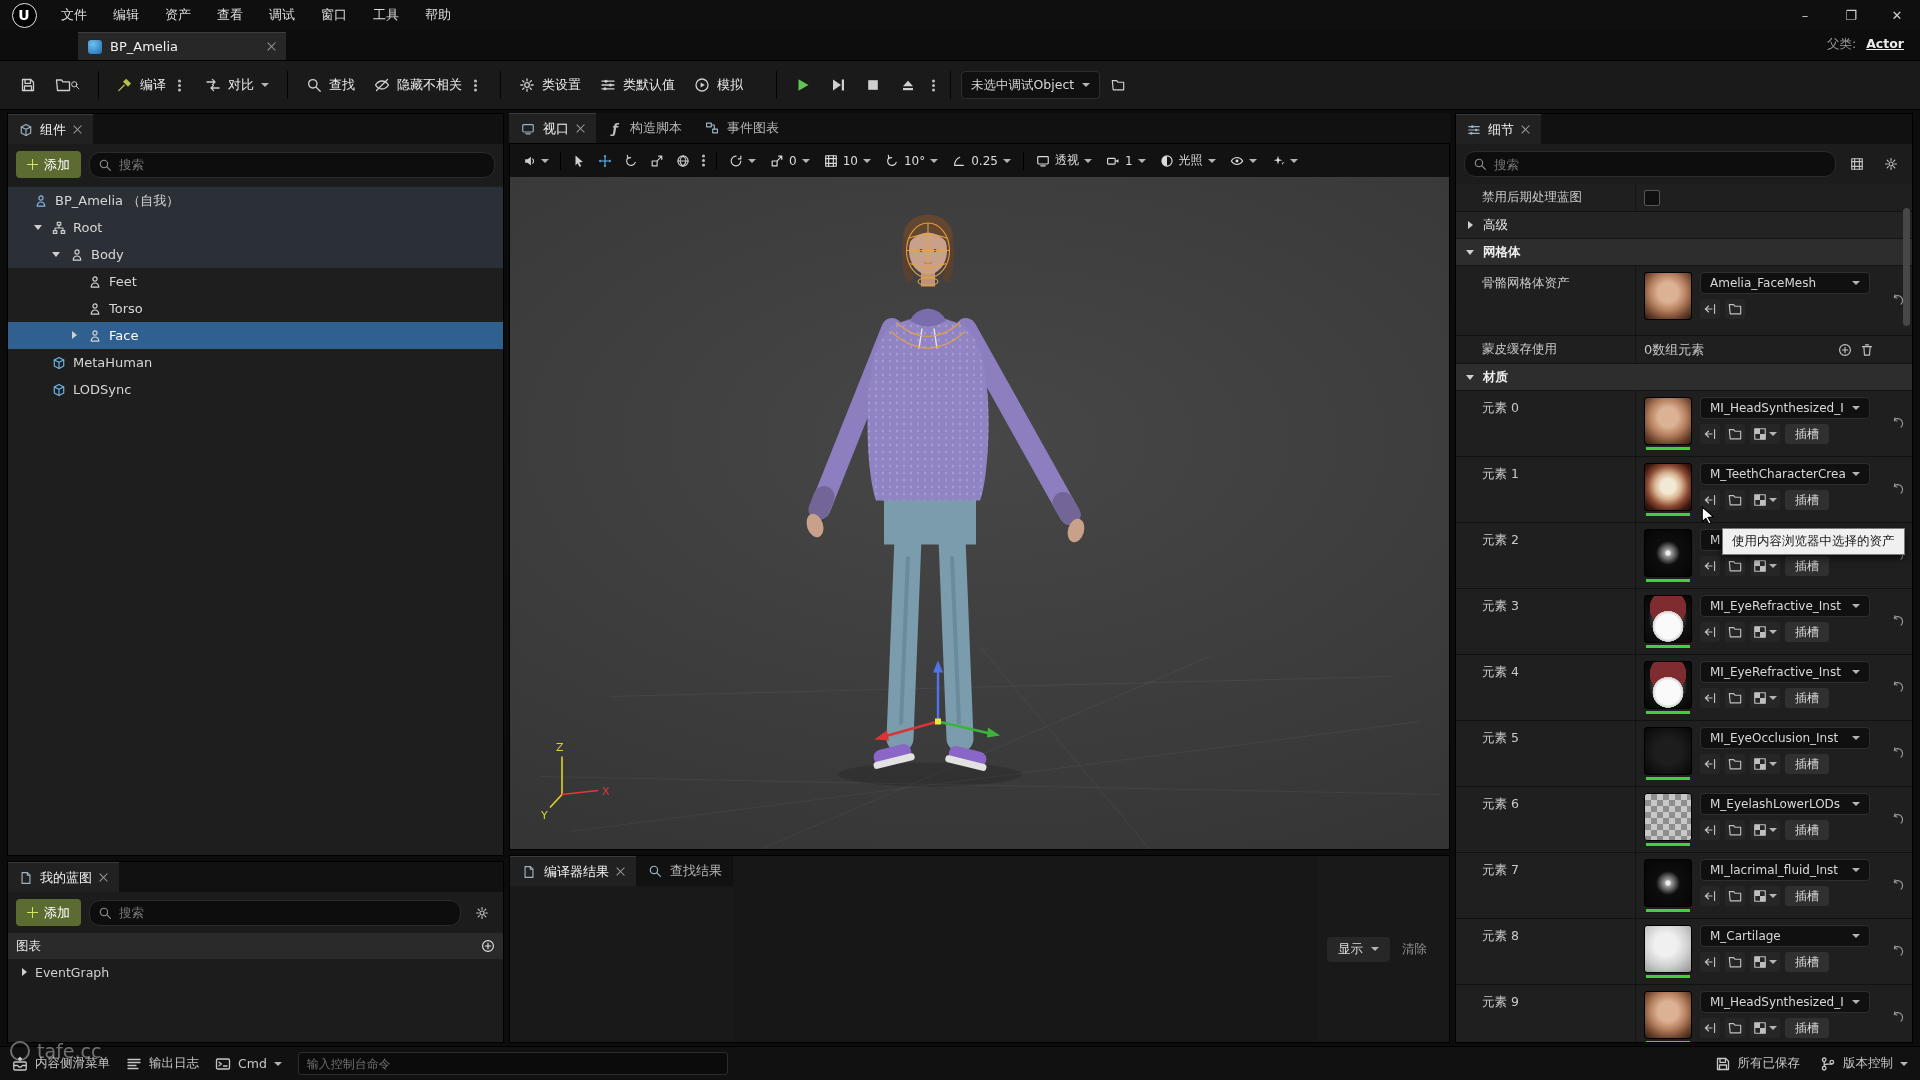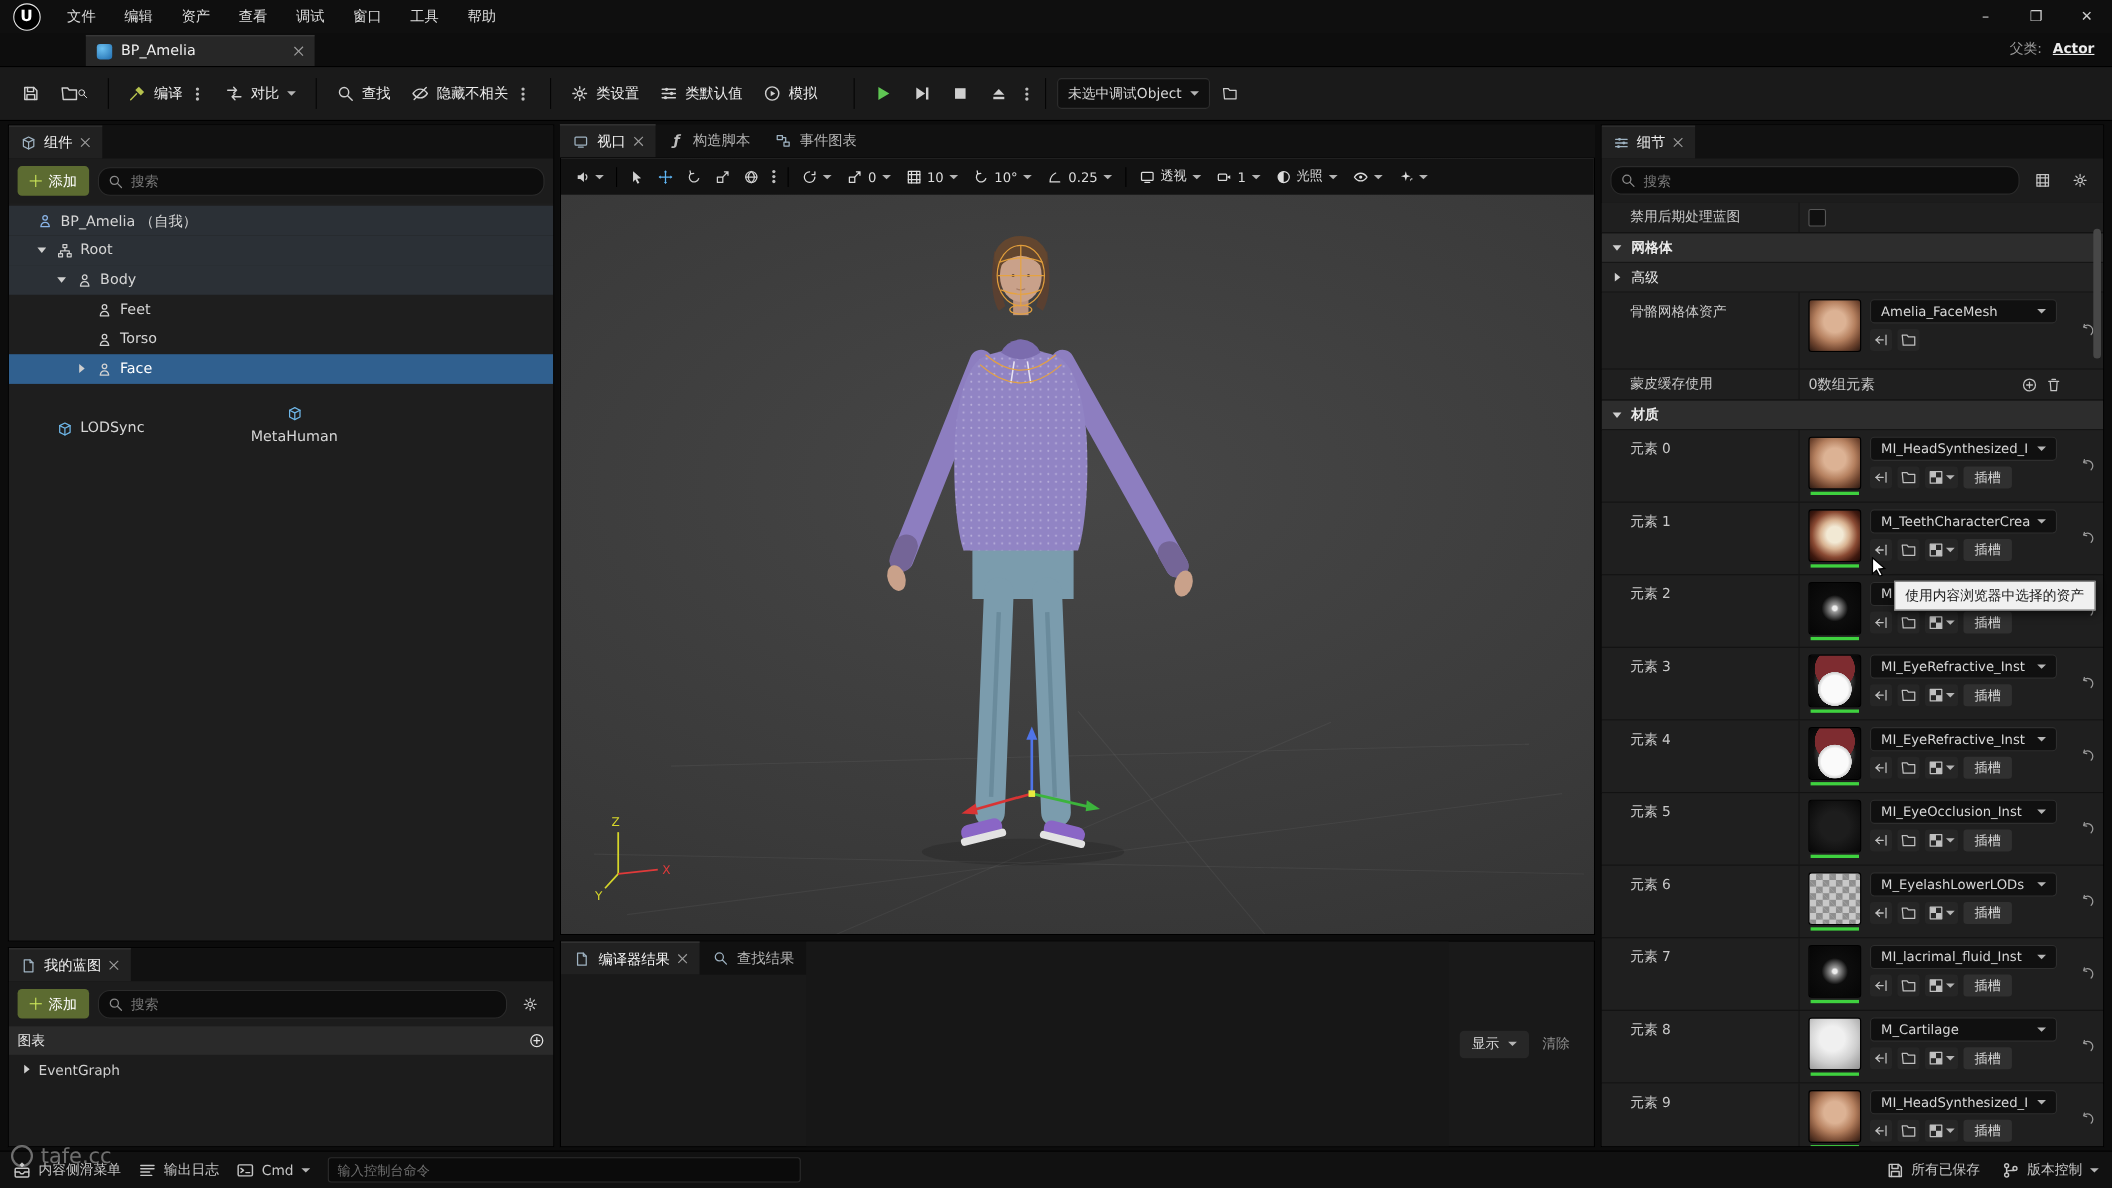--- a/index.html
+++ b/index.html
@@ -534,21 +534,21 @@
               <span class="arr right"></span>
               <span class="ticon">
                 <svg class="i ic-svg-person">
                   <use href="#i-person"></use>
                 </svg>
 
               </span>
               <span>Face</span>
             </div>
 
-            <div class="tree-row ic-comp" style="padding-left: 24px; flex-direction: column;">
+            <div class="tree-row ic-comp" style="padding-left: 24px;">
               <span class="arr"></span>
               <span class="ticon">
 
                 <svg class="i ic-svg-cube">
                   <use href="#i-cube"></use>
                 </svg>
 
               </span>
               <span>MetaHuman</span>
             </div>
@@ -900,27 +900,27 @@
             </div>
         </div>
 
         <div class="dp-body">
           <div class="prop-row r28">
             <div class="prop-label">禁用后期处理蓝图</div>
             <div class="prop-value">
                 <span class="checkbox"></span>
               </div>
           </div>
+          <div class="cat-header adv">
+            <span class="arr right"></span>
+            <span>高级</span>
+          </div>
           <div class="cat-header">
             <span class="arr down"></span>
             <span>网格体</span>
-          </div>
-          <div class="cat-header adv">
-            <span class="arr right"></span>
-            <span>高级</span>
           </div>
           <div class="prop-row tall">
             <div class="prop-label">骨骼网格体资产</div>
             <div class="prop-value">
               <div class="thumb thumb-head"></div>
               <div class="stack">
                 <div class="combo small">
                     <span class="ct">Amelia_FaceMesh</span>
                     <span class="chev"></span>
                   </div>

